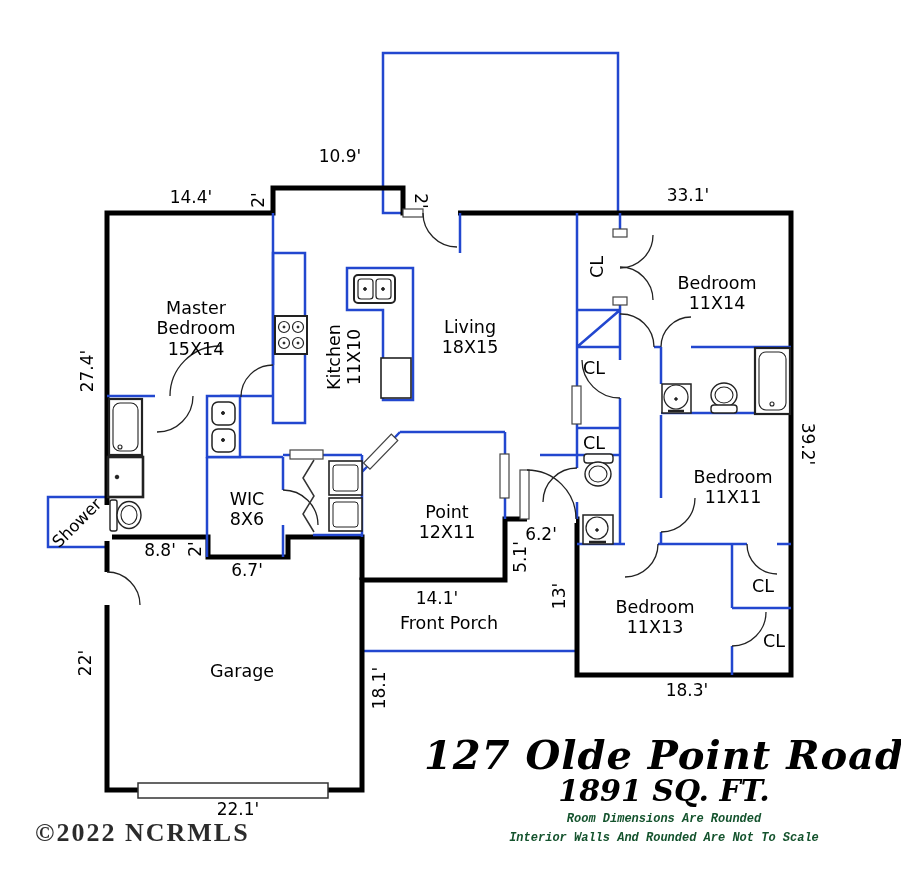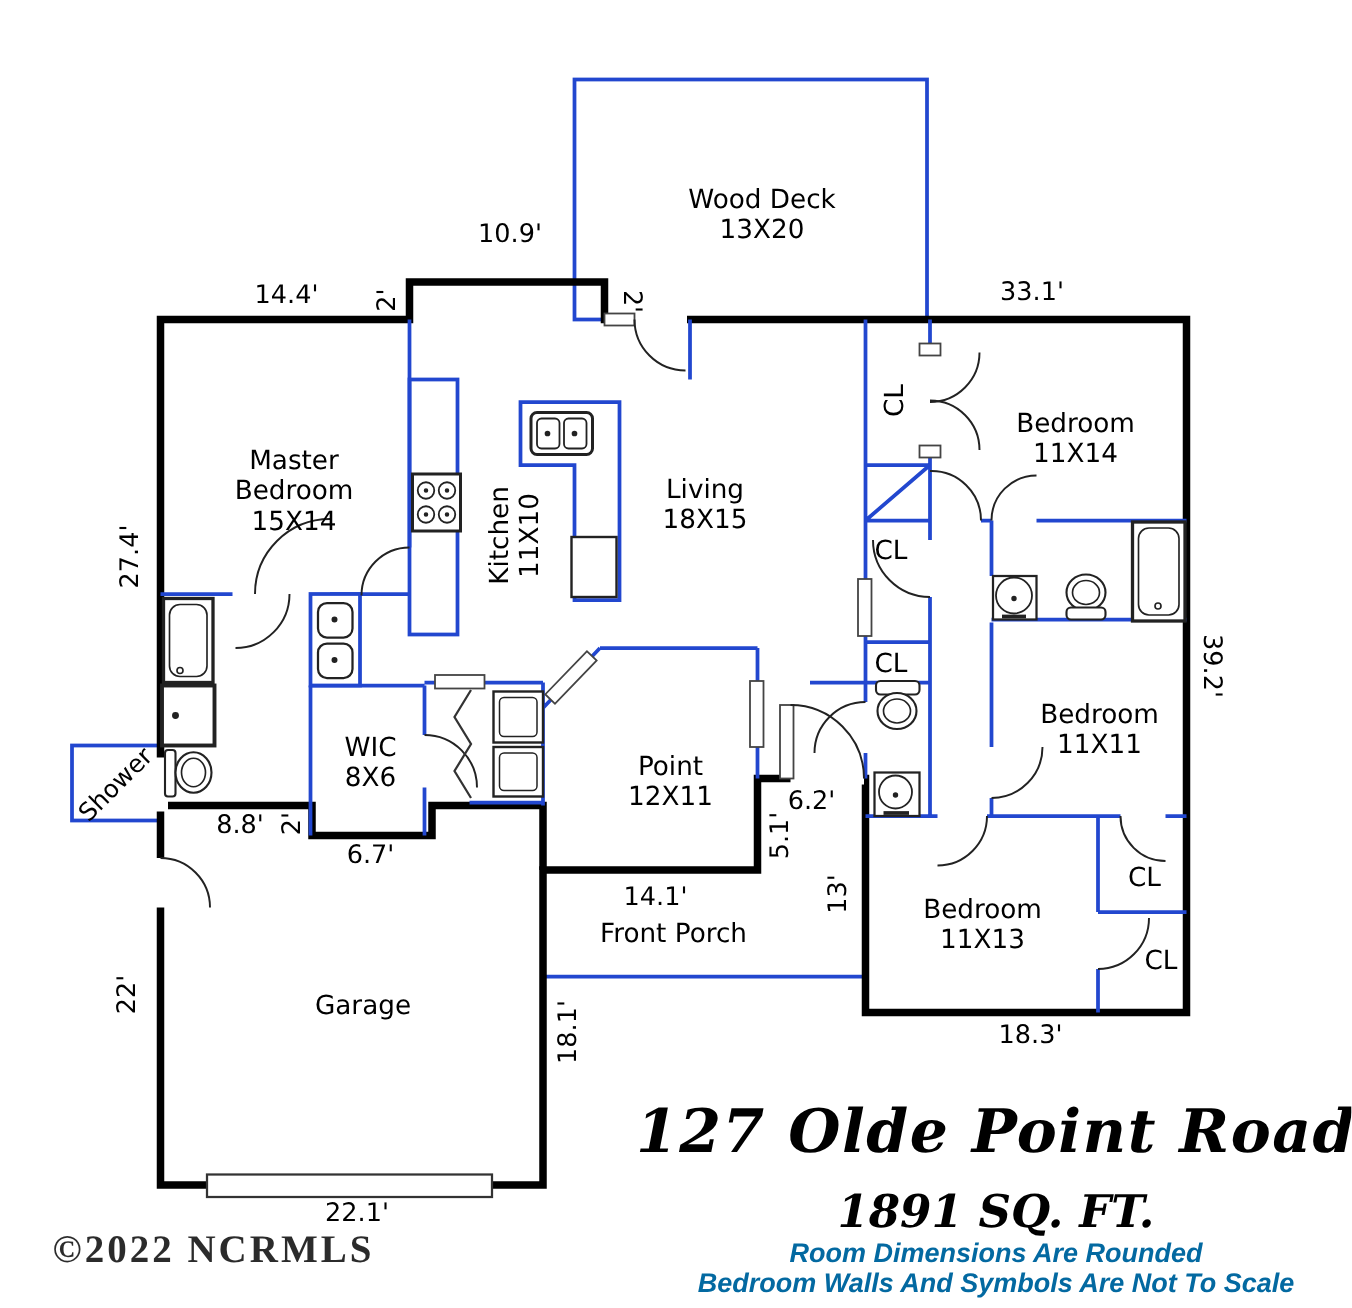--- a/index.html
+++ b/index.html
@@ -8,23 +8,23 @@
   #plan-svg{position:absolute;left:0;top:0;}
   .lbl{position:absolute;color:#000;text-align:center;white-space:nowrap;
        font-size:17.5px;line-height:1.16;transform:translate(-50%,-50%);}
   .lbl.dim{font-size:17px;}
   .lbl.shower{font-size:16.5px;}
   #title-block{position:absolute;left:664px;top:735px;width:0;text-align:center;}
   #title-block > div{transform:translateX(-50%);display:inline-block;white-space:nowrap;}
   .addr{font-family:"DejaVu Serif",serif;font-style:italic;font-weight:bold;
         font-size:40px;color:#000;letter-spacing:1px;line-height:1.0;}
   .area{font-family:"DejaVu Serif",serif;font-style:italic;font-weight:bold;
-        font-size:30px;color:#000;line-height:1.05;margin-top:18px;}
-  .note{font-family:Liberation Sans, sans-serif;font-style:italic;font-weight:bold;
-        font-size:18px;color:#0369a1;line-height:1.15;}
+        font-size:30px;color:#000;line-height:1.05;}
+  .note{font-family:Liberation Mono, monospace;font-style:italic;font-weight:bold;
+        font-size:12px;color:#14532d;line-height:1.15;}
   #copyright{position:absolute;left:6px;top:818px;font-family:"Liberation Serif",serif;
         font-weight:bold;font-size:26px;letter-spacing:2px;color:#1c1c1c;opacity:.93;margin-left:29px;}
 </style>
 </head>
 <body>
 
 <div id="stage">
 
 <svg id="plan-svg" width="901" height="872" viewBox="0 0 901 872">
 
@@ -189,28 +189,24 @@
     </g>
 
     <rect x="138" y="783" width="190" height="15" stroke="#333" stroke-width="1.5"></rect>
   </g>
 </svg>
 
   <div id="title-block">
     <div class="addr">127 Olde Point Road</div><br>
     <div class="area">1891 SQ. FT.</div><br>
     <div class="note">Room Dimensions Are Rounded</div><br>
-    <div class="note">Bedroom Walls And Symbols Are Not To Scale</div>
+    <div class="note">Interior Walls And Rounded Are Not To Scale</div>
   </div>
 
   <div id="copyright">©2022 NCRMLS</div>
-<div class="lbl" style="left: 508px; top: 144px; transform: translate(-50%, -50%) rotate(0deg);">
-      <div>Wood Deck</div>
-      <div>13X20</div>
-    </div>
     <div class="lbl" style="left: 196px; top: 318px; transform: translate(-50%, -50%) rotate(0deg); margin-top: 10px;">
       <div>Master</div>
       <div>Bedroom</div>
       <div>15X14</div>
     </div>
     <div class="lbl" style="left: 344px; top: 357px; transform: translate(-50%, -50%) rotate(-90deg);">
       <div>Kitchen</div>
       <div>11X10</div>
     </div>
     <div class="lbl" style="left: 470px; top: 337px; transform: translate(-50%, -50%) rotate(0deg);">

